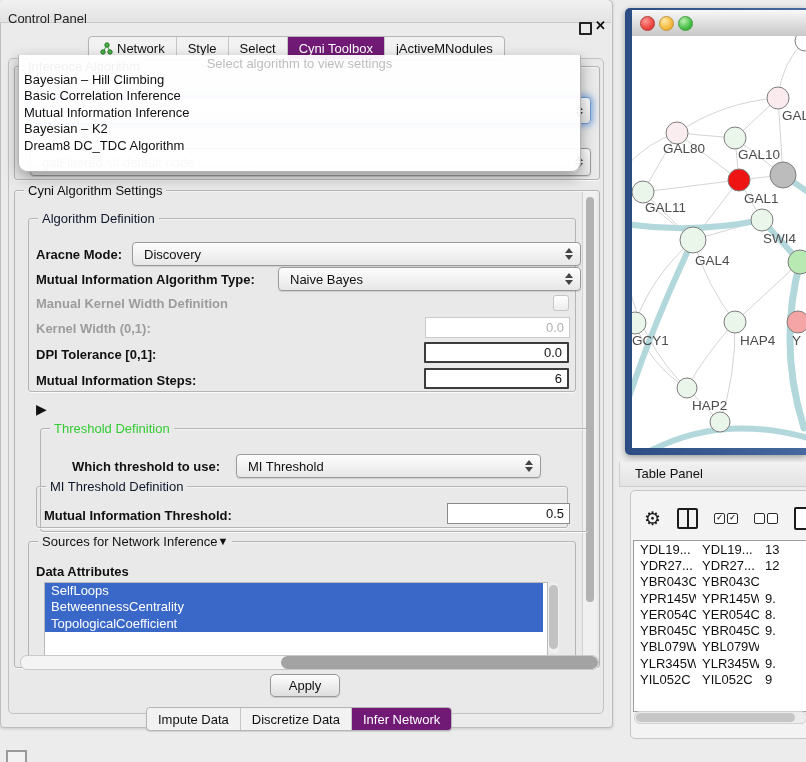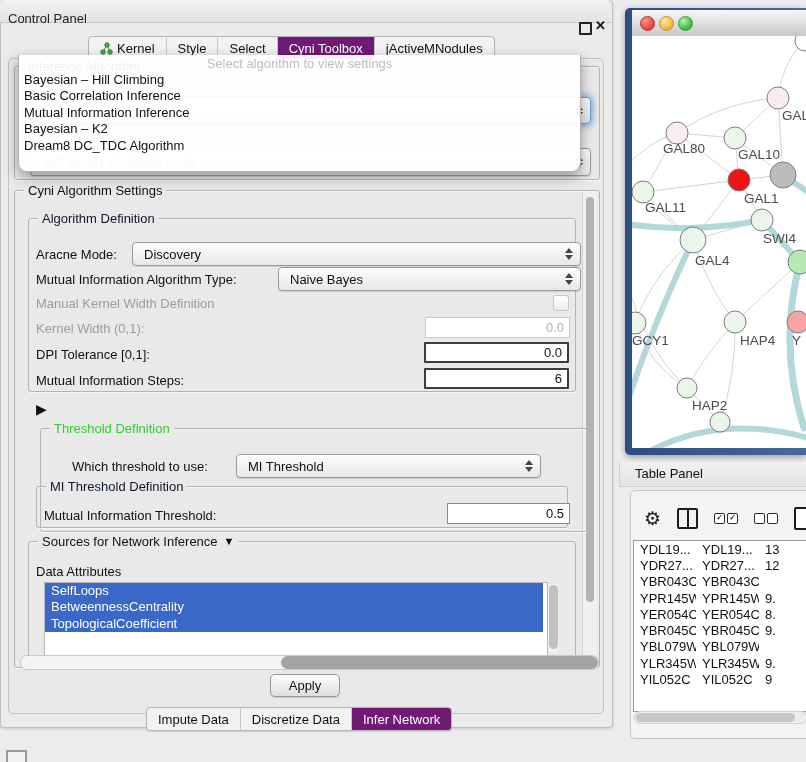--- a/index.html
+++ b/index.html
@@ -17,21 +17,21 @@
   .tab:first-child{border-left:none}
   .tab.sel{background:#701a75;color:#fff}
   .top-tabs{left:88px;top:36px}
   .bot-tabs{left:146px;top:707px}
   
   .cp-body{left:8px;top:58px;width:594px;height:654px;background:#e9e9e9;border:1px solid #c2c2c2;border-radius:5px}
   
   .gb{border:1px solid #b4b4b4;border-radius:3px;box-shadow:0 1px 0 rgba(255,255,255,.7), inset 0 1px 0 rgba(255,255,255,.5)}
   .gb-title{position:absolute;top:-8px;left:9px;background:#e9e9e9;padding:0 4px;font-size:13px;line-height:15px;white-space:nowrap}
   .t-blue{color:#0f172a}.t-green{color:#33cc33}
-  .lbl{font-size:13px;font-weight:normal;white-space:nowrap}
+  .lbl{font-size:13px;font-weight:bold;white-space:nowrap}
   .lbl.dis{color:#9c9c9c}
   .plain{font-size:13px;white-space:nowrap}
   
   .combo{display:flex;align-items:center;font-size:13px;background:linear-gradient(#fdfdfd,#e7e7e7);border:1px solid #9a9a9a;border-radius:4px;padding-left:11px;box-shadow:0 1px 1px rgba(0,0,0,.12)}
   .stepper{position:absolute;right:7px;top:50%;transform:translateY(-50%);display:flex;flex-direction:column;gap:2px}
   .tri-up{width:0;height:0;border-left:4px solid transparent;border-right:4px solid transparent;border-bottom:5px solid #444}
   .tri-dn{width:0;height:0;border-left:4px solid transparent;border-right:4px solid transparent;border-top:5px solid #444}
   .combo.focus{border:1px solid #6f9bd1;box-shadow:0 0 6px 2px rgba(96,150,220,.75)}
   
   .fld{display:flex;align-items:center;justify-content:flex-end;background:#fff;font-size:13px;padding:0 5px}
@@ -92,21 +92,21 @@
 
 <div class="abs tabstrip top-tabs" id="top-tabs">
     <div class="tab">
       <svg width="13" height="13" viewBox="0 0 13 13">
         <line x1="3" y1="10" x2="7" y2="3" stroke="#3aa33a"></line>
         <line x1="7" y1="3" x2="10" y2="10" stroke="#3aa33a"></line>
         <circle cx="3" cy="10" r="2.2" fill="#49b049" stroke="#2c7b2c"></circle>
         <circle cx="7" cy="3" r="2.2" fill="#49b049" stroke="#2c7b2c"></circle>
         <circle cx="10" cy="10" r="2.2" fill="#49b049" stroke="#2c7b2c"></circle>
       </svg>
-      <span>Kernel</span>
+      <span>Network</span>
     </div>
     <div class="tab">
       <span>Style</span>
     </div>
     <div class="tab">
       <span>Select</span>
     </div>
     <div class="tab sel">
       <span>Cyni Toolbox</span>
     </div>
@@ -194,21 +194,21 @@
       <span class="tri-dn"></span>
     </span>
 </div>
 <div class="abs gb" style="left:36px;top:486px;width:530px;height:40px">
   <span class="gb-title t-blue">MI Threshold Definition</span>
 </div>
 <div class="abs lbl" style="left:44px;top:508px">Mutual Information Threshold:</div>
 <div class="abs fld mid" style="left:447px;top:503px;width:111px;height:19px">0.5</div>
 
 <div class="abs gb" style="left:28px;top:541px;width:546px;height:121px">
-  <span class="gb-title" style="display:flex;align-items:center;gap:6px">
+  <span class="gb-title" style="display:flex;align-items:center;">
     <span>Sources for Network Inference</span>
     <span style="font-size:11px">▼</span>
   </span>
 </div>
 <div class="abs lbl" style="left:36px;top:564px">Data Attributes</div>
 <div class="abs attr-list" style="left:44px;top:582px;width:502px;height:72px;overflow:hidden" id="attr-list">
     <div class="attr-item">SelfLoops</div>
     <div class="attr-item">BetweennessCentrality</div>
     <div class="attr-item">TopologicalCoefficient</div>
   </div>

